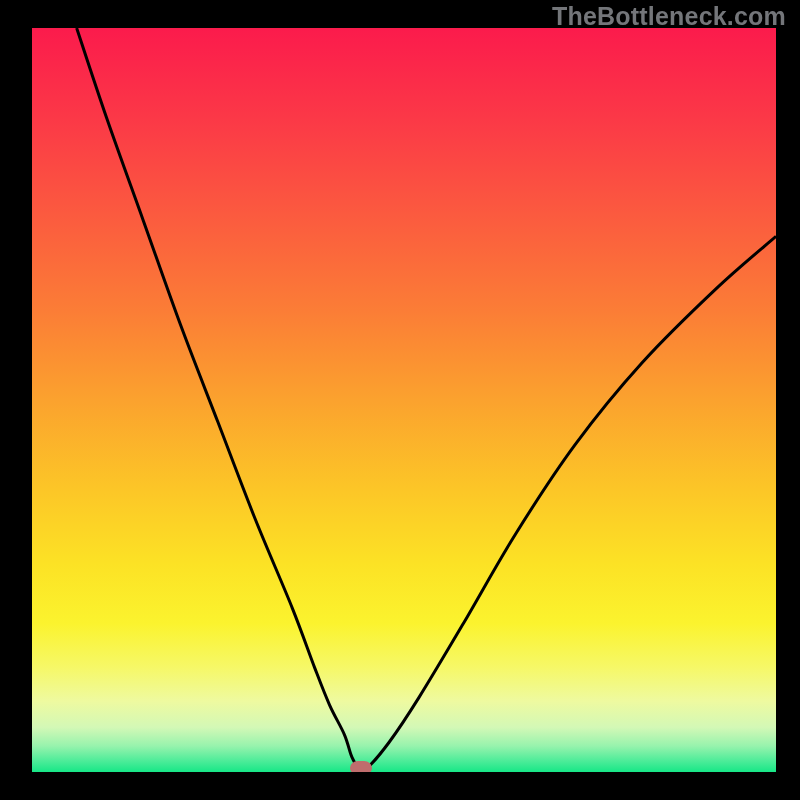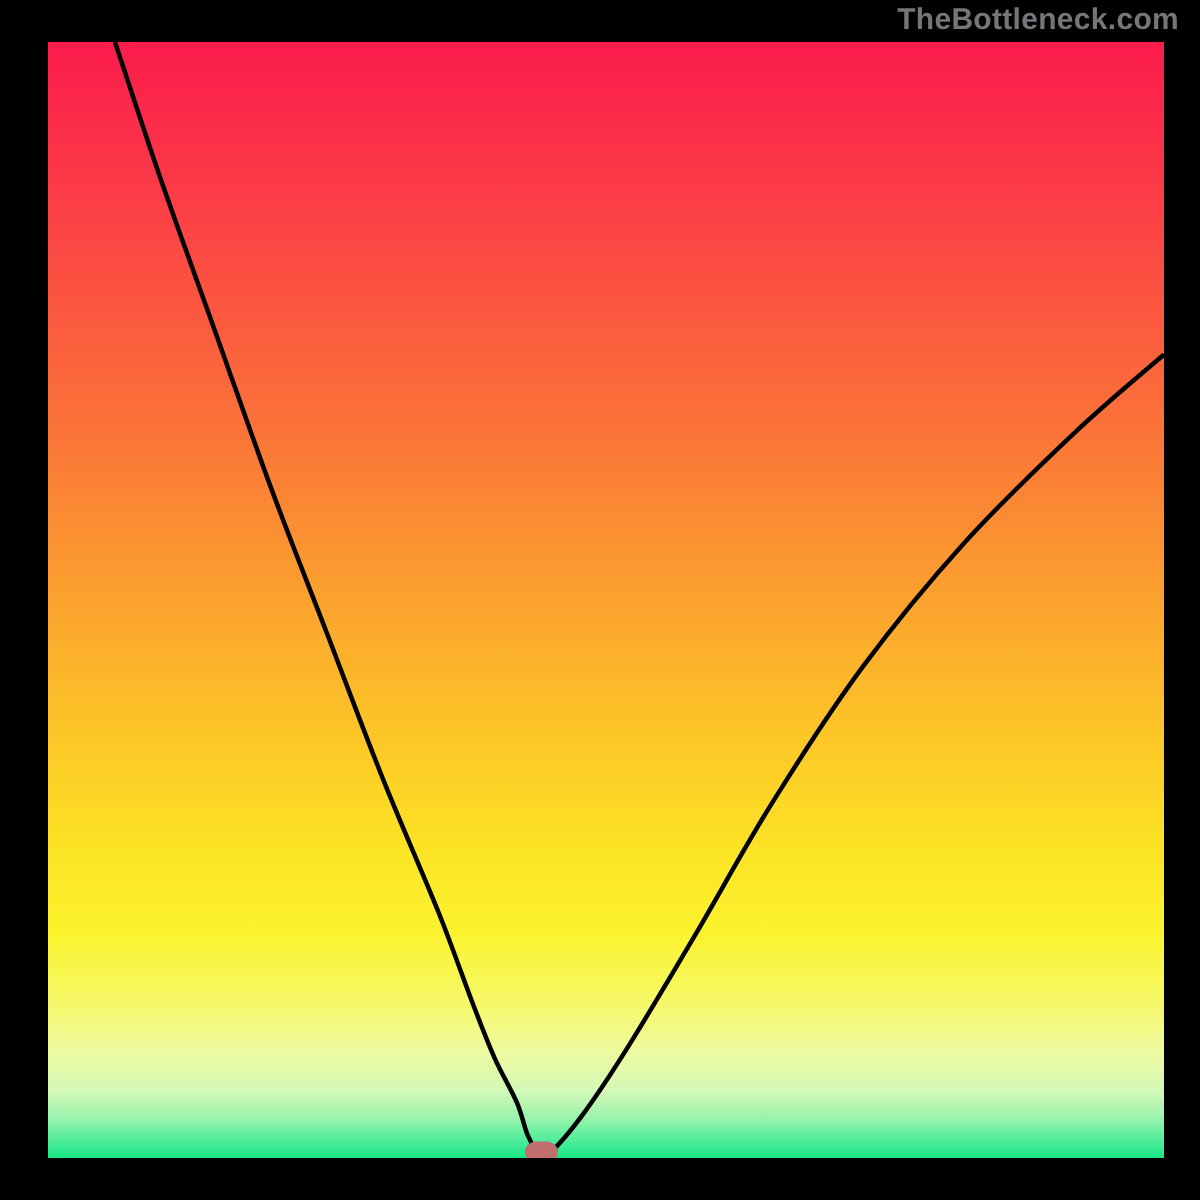--- a/index.html
+++ b/index.html
@@ -14,21 +14,21 @@
     position: relative;
     width: 800px;
     height: 800px;
     background: #000;
   }
   .watermark {
     position: absolute;
     top: 2px;
     right: 14px;
     font-family: Arial, Helvetica, sans-serif;
-    font-size: 20px;
+    font-size: 25px;
     font-weight: 600;
     color: #74767a;
     letter-spacing: 0.2px;
     z-index: 10;
     user-select: none;
   }
   .plot-area {
     position: absolute;
     left: 32px;
     top: 28px;

